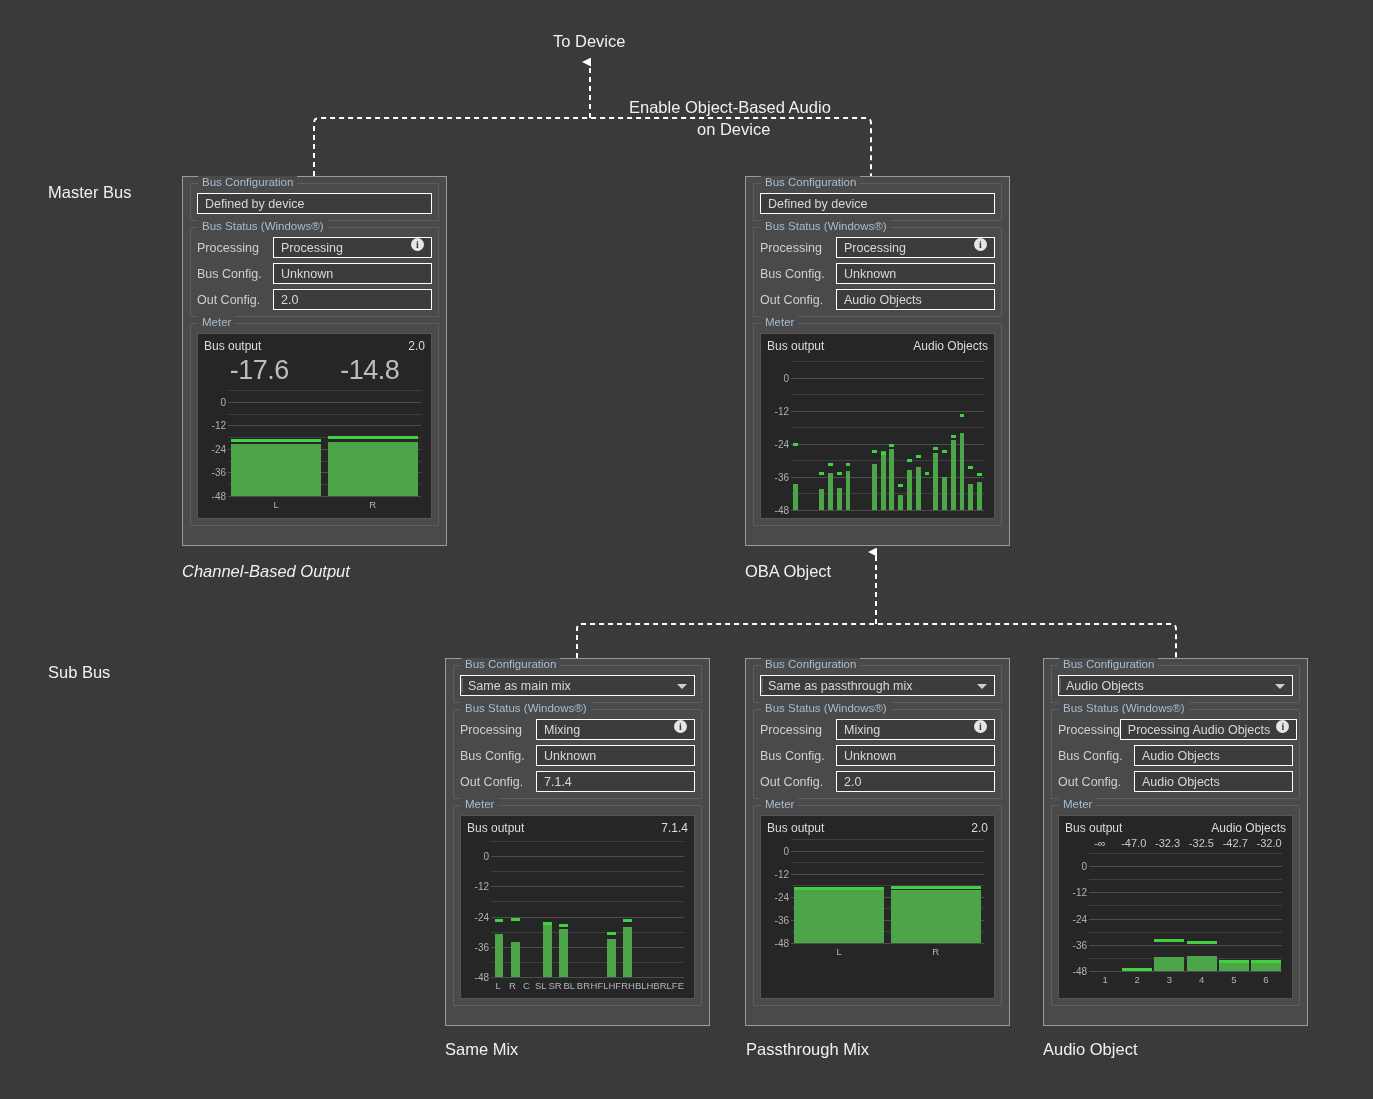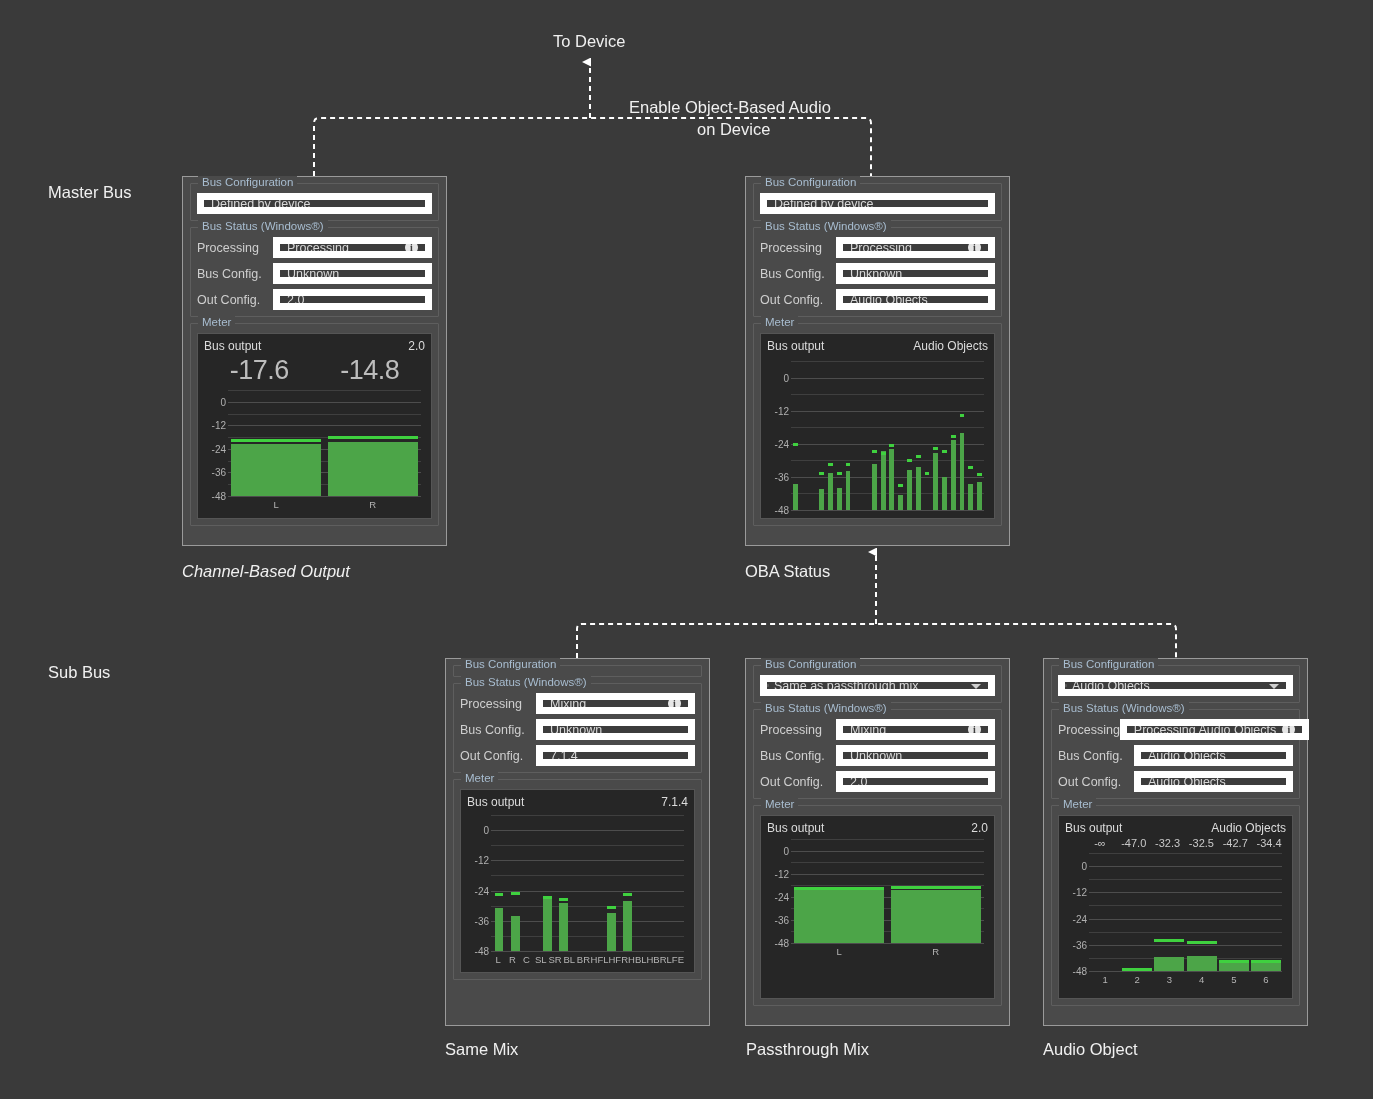--- a/index.html
+++ b/index.html
@@ -50,28 +50,28 @@
     padding:0 4px;
     font-size:11.5px;
     color:#a8bdd0;
     white-space:pre;
   }
   .gb-body{padding-top:5px;}
 
   
   .field{
     background:#3c3c3c;
-    border:7px solid #ffffff;
+    border:1px solid #ffffff;
     color:#d8d8d8;
     font-size:12.5px;
     height:21px;
     line-height:20px;
     padding:0 7px;
     box-sizing:border-box;
-    display:flex;align-items:center;
+    display:flex;
     white-space:nowrap;overflow:hidden;
   }
   .field.readonly{background:#3c3c3c;}
   .field .val{flex:1;overflow:hidden;text-overflow:ellipsis;}
   .combo{position:relative;padding-right:22px;}
   .combo .caret{
     position:absolute;right:7px;top:50%;
     width:0;height:0;margin-top:-2px;
     border-left:5px solid transparent;
     border-right:5px solid transparent;
@@ -161,21 +161,21 @@
 </svg>
 
 <div class="diag-label" style="left:553px;top:29px;">To Device</div>
 <div class="diag-label" style="left:629px;top:95px;">Enable Object-Based Audio</div>
 <div class="diag-label" style="left:697px;top:117px;">on Device</div>
 
 <div class="side-label" style="left:48px;top:183px;">Master Bus</div>
 <div class="side-label" style="left:48px;top:663px;">Sub Bus</div>
 
 <div class="caption" style="left:182px;top:562px;font-style:italic;">Channel-Based Output</div>
-<div class="caption" style="left:745px;top:562px;">OBA Status</div>
+<div class="caption" style="left:745px;top:562px;">OBA Object</div>
 <div class="caption" style="left:445px;top:1040px;">Same Mix</div>
 <div class="caption" style="left:746px;top:1040px;">Passthrough Mix</div>
 <div class="caption" style="left:1043px;top:1040px;">Audio Object</div>
 
 <div class="panel" style="left:182px;top:176px;width:265px;height:370px;">
 
   <div class="groupbox">
     <div class="gb-title">Bus Configuration</div>
     <div class="gb-body">
       <div class="field readonly">
@@ -365,20 +365,27 @@
           </div>
       </div>
     </div>
   </div>
 </div>
 
 <div class="panel" style="left:445px;top:658px;width:265px;height:368px;">
 
   <div class="groupbox">
     <div class="gb-title">Bus Configuration</div>
+    <div class="gb-body">
+      <div class="field combo">
+        <span class="handle"></span>
+        <span class="val">Same as main mix</span>
+        <span class="caret"></span>
+      </div>
+    </div>
   </div>
 
   <div class="groupbox">
     <div class="gb-title">Bus Status (Windows®)</div>
     <div class="gb-body">
       <div class="statusrow">
         <div class="lbl" style="width:76px;">Processing</div>
         <div class="fieldwrap">
           <div class="field">
             <span class="val">Mixing</span>
@@ -598,21 +605,21 @@
         <div class="meter-head">
           <span>Bus output</span>
           <span>Audio Objects</span>
         </div>
         <div class="obj-vals">
             <span>-∞</span>
             <span>-47.0</span>
             <span>-32.3</span>
             <span>-32.5</span>
             <span>-42.7</span>
-            <span>-34.4</span>
+            <span>-32.0</span>
           </div>
         <div class="plot" style="height:134px;margin-top:2px;">
             <div class="gridline major" style="left: 24px; right: 4px; top: 120px;"></div>
             <div class="gridline" style="left: 24px; right: 4px; top: 106.889px;"></div>
             <div class="gridline major" style="left: 24px; right: 4px; top: 93.7778px;"></div>
             <div class="gridline" style="left: 24px; right: 4px; top: 80.6667px;"></div>
             <div class="gridline major" style="left: 24px; right: 4px; top: 67.5556px;"></div>
             <div class="gridline" style="left: 24px; right: 4px; top: 54.4444px;"></div>
             <div class="gridline major" style="left: 24px; right: 4px; top: 41.3333px;"></div>
             <div class="gridline" style="left: 24px; right: 4px; top: 28.2222px;"></div>

